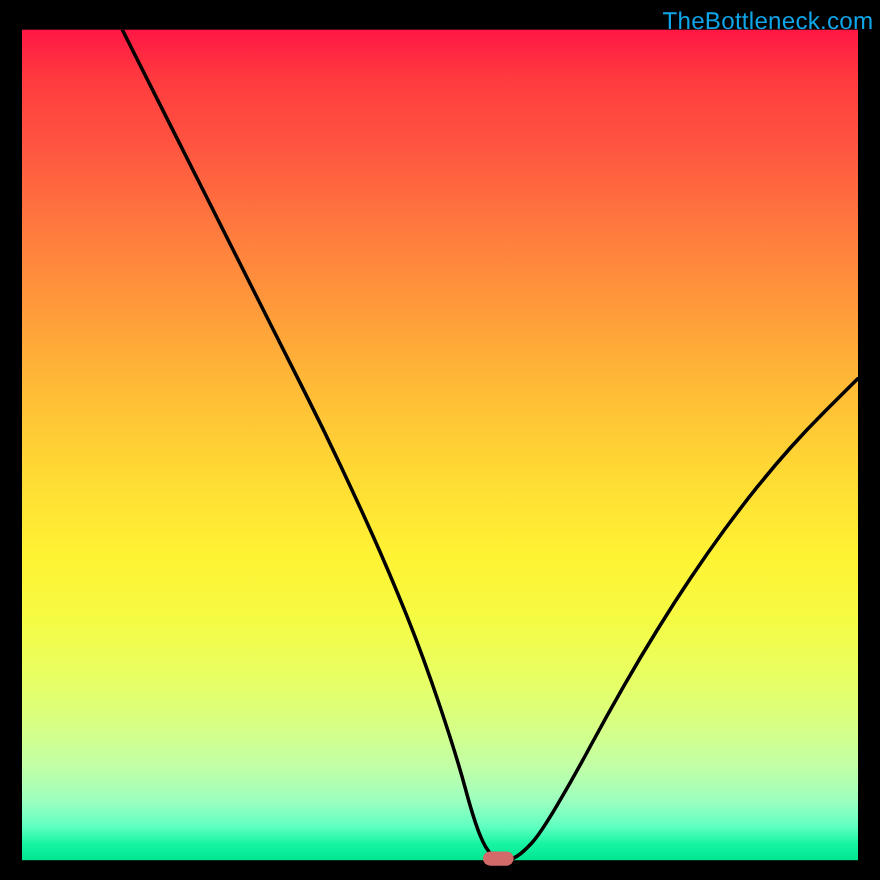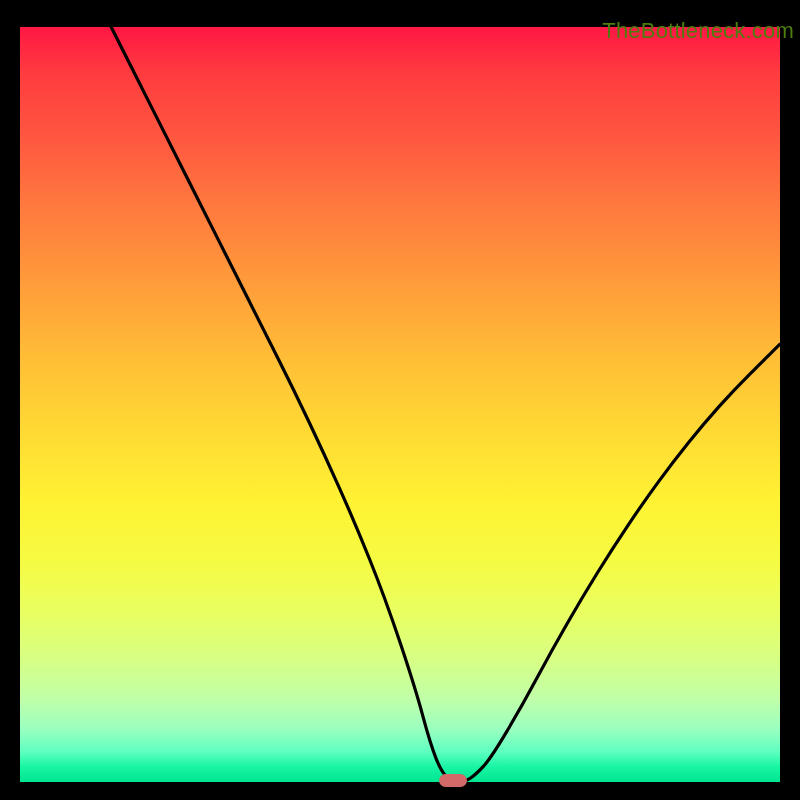--- a/index.html
+++ b/index.html
@@ -12,23 +12,23 @@
     font-family: Arial, Helvetica, sans-serif;
   }
   .frame {
     position: relative;
     width: 800px;
     height: 800px;
     background: #000;
   }
   .watermark {
     position: absolute;
-    top: 18px;
+    top: 6px;
     right: 6px;
-    color: #4d7c0f;
+    color: #0ea5e9;
     font-size: 22px;
     font-weight: 500;
     letter-spacing: 0.2px;
     z-index: 10;
   }
   .plot-area {
     position: absolute;
     left: 20px;
     top: 27px;
     width: 760px;

